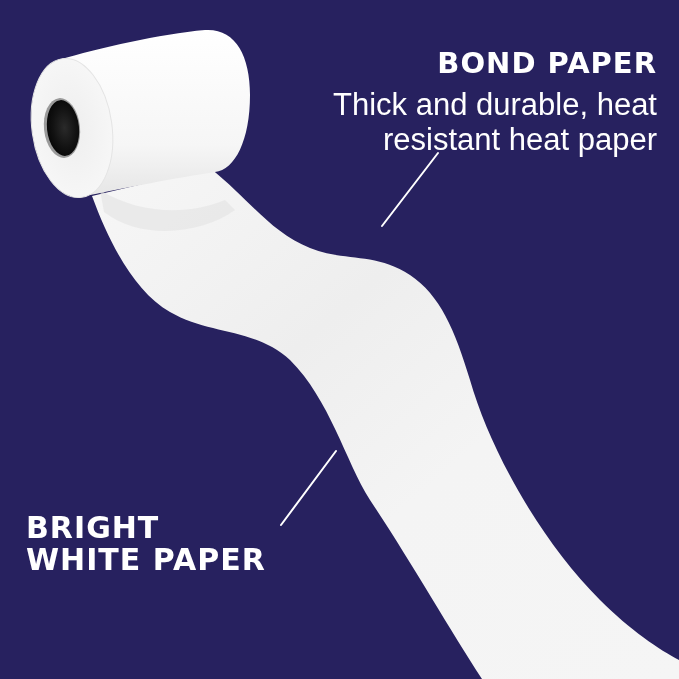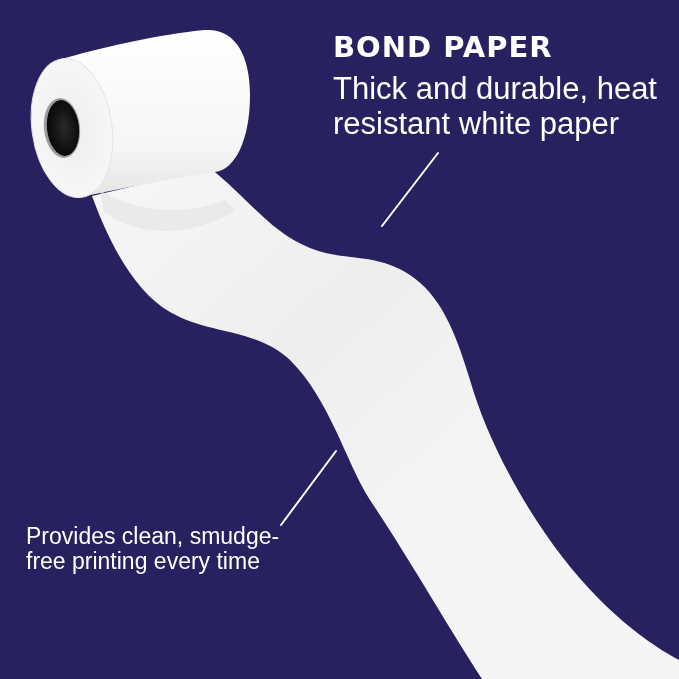--- a/index.html
+++ b/index.html
@@ -8,21 +8,21 @@
   .art { position: absolute; left: 0; top: 0; width: 679px; height: 679px; }
   .callout { position: absolute; color: #ffffff; }
   .callout .title {
     font-family: "DejaVu Sans", sans-serif; font-weight: bold;
     letter-spacing: 1px; line-height: 1.05;
   }
   .callout .desc {
     font-family: "Liberation Sans", sans-serif;
     line-height: 1.1;
   }
-  .top-callout { right: 22px; top: 32px; text-align: left; }
+  .top-callout { right: 22px; top: 48px; text-align: right; }
   .top-callout .title { font-size: 29px; }
   .top-callout .desc { font-size: 31px; margin-top: 10px; }
   .bottom-callout { left: 26px; top: 512px; text-align: left; }
   .bottom-callout .title { font-size: 30px; line-height: 1.08; }
   .bottom-callout .desc { font-size: 23px; margin-top: 12px; }
 </style>
 </head>
 <body>
 
 <div class="stage">
@@ -80,24 +80,24 @@
     <ellipse cx="63" cy="128" rx="16" ry="28" transform="rotate(-6 63 128)" fill="url(#coreGrad)"></ellipse>
 
     <line x1="382" y1="226" x2="438" y2="153" stroke="#ffffff" stroke-width="2" stroke-linecap="round"></line>
     <line x1="281" y1="525" x2="336" y2="451" stroke="#ffffff" stroke-width="2" stroke-linecap="round"></line>
   </svg>
 
   <div class="callout top-callout">
     <div class="title">BOND PAPER</div>
     <div class="desc">
       <div>Thick and durable, heat</div>
-      <div>resistant white paper</div>
+      <div>resistant heat paper</div>
     </div>
   </div>
 
   <div class="callout bottom-callout">
-    <div class="desc">
-      <div>Provides clean, smudge-</div>
-      <div>free printing every time</div>
+    <div class="title">
+      <div>BRIGHT</div>
+      <div>WHITE PAPER</div>
     </div>
   </div>
 
 </div>
 
 </body></html>

